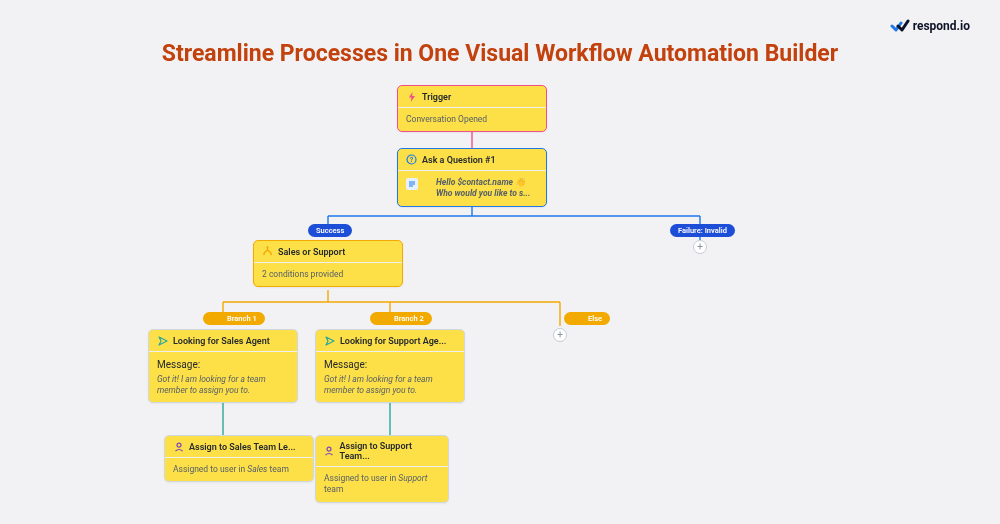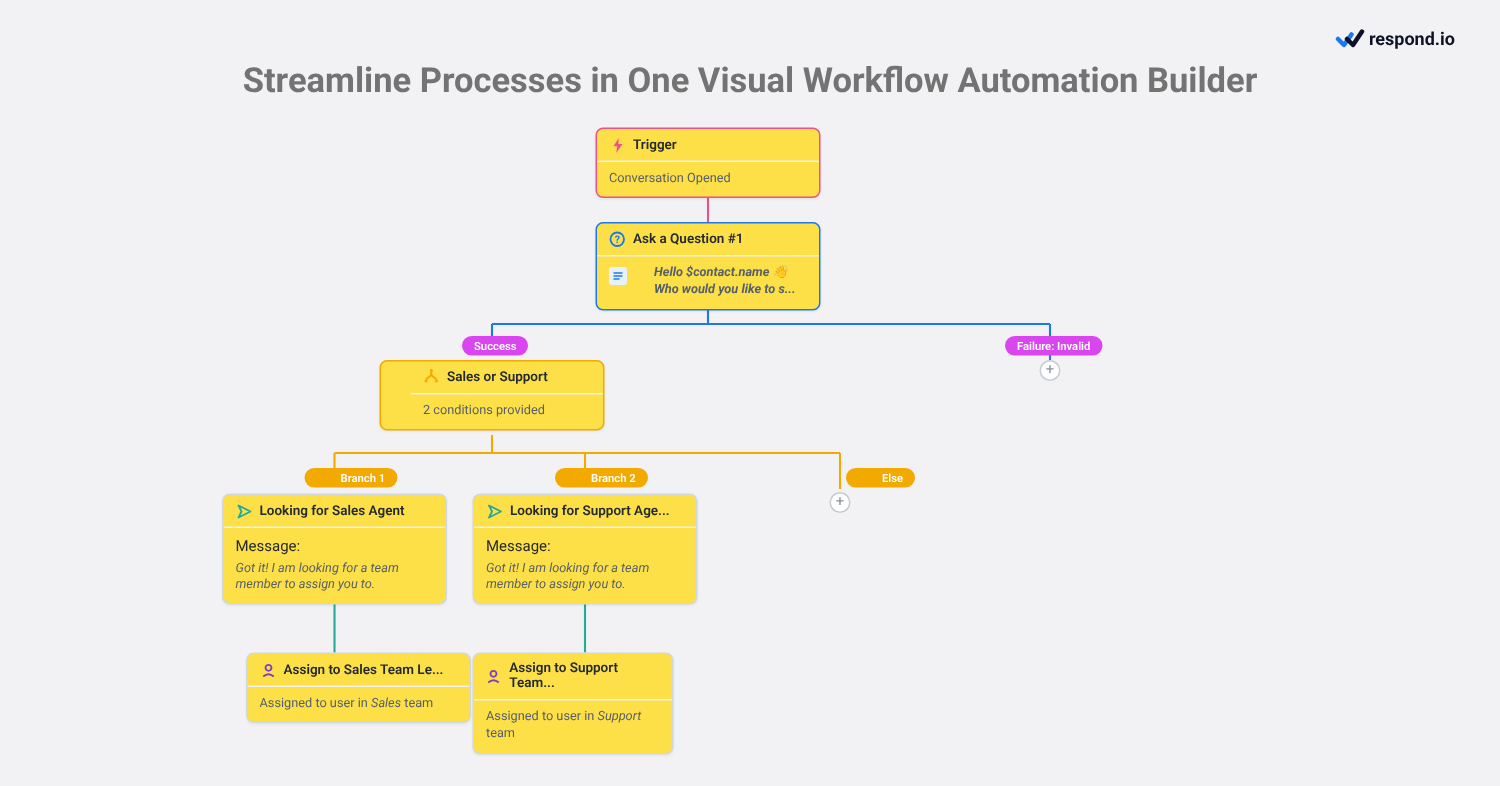--- a/index.html
+++ b/index.html
@@ -1,34 +1,34 @@
 <!DOCTYPE html>
 <html><head>
 <meta charset="utf-8">
 <style>
 *{box-sizing:border-box;margin:0;padding:0;}
 body{width:1000px;height:524px;background:#f2f2f4;font-family:-apple-system,BlinkMacSystemFont,"Segoe UI",Roboto,sans-serif;position:relative;overflow:hidden;}
 .logo{position:absolute;top:18px;right:30px;display:flex;align-items:center;font-weight:700;font-size:12px;color:#0d1226;}
 .logo svg{margin-right:3px;}
-.headline{position:absolute;top:40px;left:0;right:0;text-align:center;font-size:23px;font-weight:700;color:#737373;}
+.headline{position:absolute;top:40px;left:0;right:0;text-align:center;font-size:23px;font-weight:700;color:#c2410c;}
 .node{position:absolute;background:#fde047;border-radius:5px;box-shadow:0 1px 2px rgba(0,0,0,0.05);font-size:9px;overflow:hidden;border:1px solid transparent;}
 .node .hdr{display:flex;align-items:center;padding:5px 8px;gap:5px;font-weight:600;font-size:9px;color:#24292f;}
 .node .body{padding:6px 8px;border-top:1px solid #eef0f2;color:#57606a;font-size:8.5px;line-height:1.35;}
 .node.trigger{border-color:#ef4f8a;}
 .node.trigger .hdr{color:#24292f;}
 .node.question{border-color:#1c78eb;}
-.node.branch{border-color:#f2a900;padding-left:20px;}
+.node.branch{border-color:#f2a900;}
 .node.msg{border-color:#d0d7de;}
 .node.assign{border-color:#d0d7de;}
 .icon{width:11px;height:11px;display:inline-flex;align-items:center;justify-content:center;}
 .qbody{display:flex;gap:18px;align-items:flex-start;font-weight:bold;}
 .qbody .msgicon{width:12px;height:12px;border-radius:2px;background:#e6f0ff;display:flex;align-items:center;justify-content:center;flex-shrink:0;margin-top:1px;}
 .qbody .txt{font-style:italic;color:#57606a;}
 .pill{position:absolute;font-size:7.5px;font-weight:600;color:#fff;padding:2px 8px;border-radius:999px;}
-.pill.blue{background:#d946ef;}
+.pill.blue{background:#1d4ed8;}
 .pill.yellow{background:#f2a900;color:#fff;padding-left:24px;}
 .addbtn{position:absolute;width:14px;height:14px;border:1px solid #c6cbd3;border-radius:50%;background:#fff;display:flex;align-items:center;justify-content:center;font-size:10px;color:#8a919c;line-height:1;}
 .lines{position:absolute;top:0;left:0;width:1000px;height:524px;pointer-events:none;}
 .msglbl{font-size:10px;color:#24292f;margin-bottom:2px;}
 .msgtxt{font-style:italic;color:#57606a;}
 .assigntxt{color:#57606a;}
 .assigntxt em{font-style:italic;}
 </style>
 </head>
 <body>

